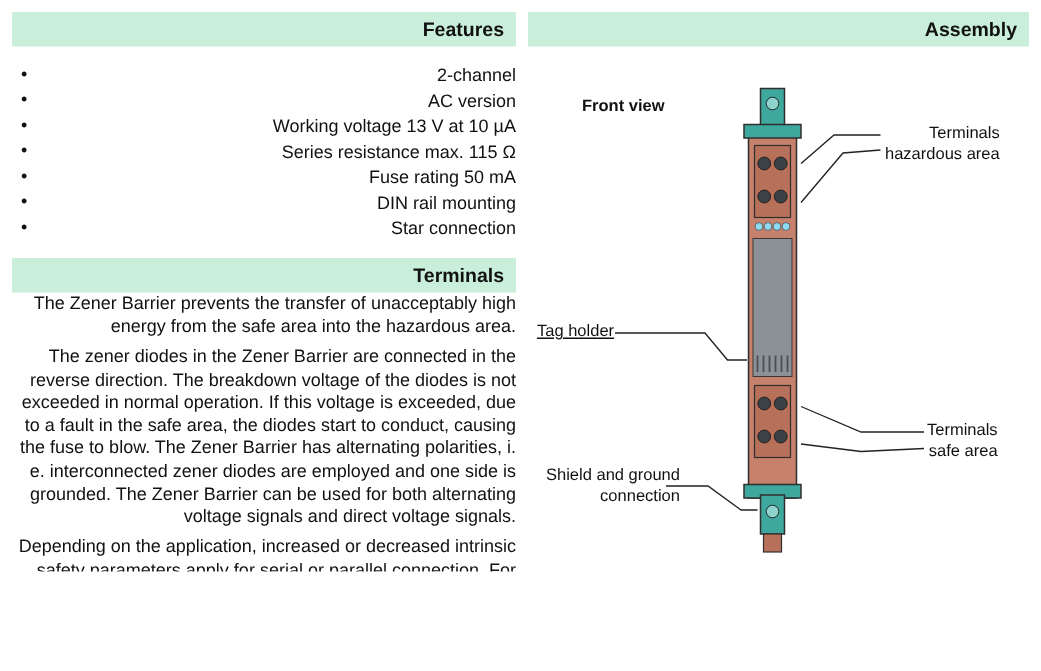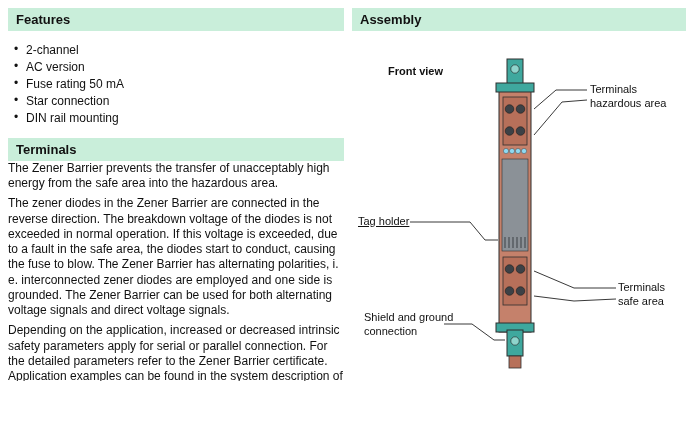--- a/index.html
+++ b/index.html
@@ -1,17 +1,17 @@
 <!DOCTYPE html>
 <html><head>
 <meta charset="utf-8">
 <style>
   html,body{margin:0;padding:0;background:#ffffff;}
   body{width:694px;height:447px;font-family:"Liberation Sans",sans-serif;color:#111;}
-  .page{position:relative;width:694px;height:381px;overflow:hidden;background:#fff;}
+  .page{position:relative;width:694px;height:381px;overflow:hidden;background:#fff;text-align:right;}
 
   .col-left{position:absolute;left:8px;top:8px;width:336px;}
   .col-right{position:absolute;left:352px;top:8px;width:334px;}
 
   .section-header{background:#c9eeda;font-weight:bold;font-size:13px;padding:4px 8px;line-height:15px;}
   .mt{margin-top:12px;}
 
   .features-list{list-style:none;margin:10px 0 0 0;padding:0 0 0 4px;font-size:12px;}
   .features-list li{position:relative;padding:1.5px 0 1.5px 14px;line-height:14px;}
   .features-list li::before{content:"\2022";position:absolute;left:2px;top:1px;}
@@ -33,23 +33,25 @@
 
 <div class="page">
 
   <div class="col-left">
     <div class="section-header">
       <span>Features</span>
     </div>
     <ul class="features-list">
       <li>2-channel</li>
       <li>AC version</li>
+      <li>Working voltage 13 V at 10 µA</li>
+      <li>Series resistance max. 115 Ω</li>
       <li>Fuse rating 50 mA</li>
+      <li>DIN rail mounting</li>
       <li>Star connection</li>
-      <li>DIN rail mounting</li>
     </ul>
     <div class="section-header mt">
       <span>Terminals</span>
     </div>
     <div class="function-text">
       <p>The Zener Barrier prevents the transfer of unacceptably high energy from the safe area into the hazardous area.</p>
       <p>The zener diodes in the Zener Barrier are connected in the reverse direction. The breakdown voltage of the diodes is not exceeded in normal operation. If this voltage is exceeded, due to a fault in the safe area, the diodes start to conduct, causing the fuse to blow. The Zener Barrier has alternating polarities, i. e. interconnected zener diodes are employed and one side is grounded. The Zener Barrier can be used for both alternating voltage signals and direct voltage signals.</p>
       <p>Depending on the application, increased or decreased intrinsic safety parameters apply for serial or parallel connection. For the detailed parameters refer to the Zener Barrier certificate. Application examples can be found in the system description of the Zener Barriers.</p>
     </div>
   </div>

